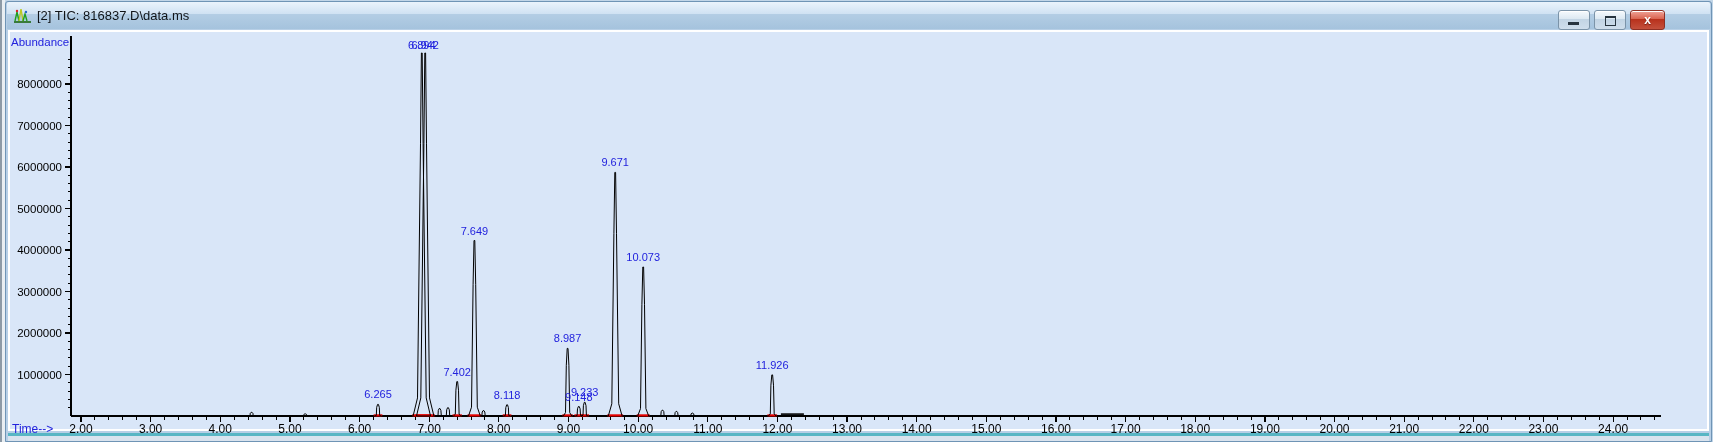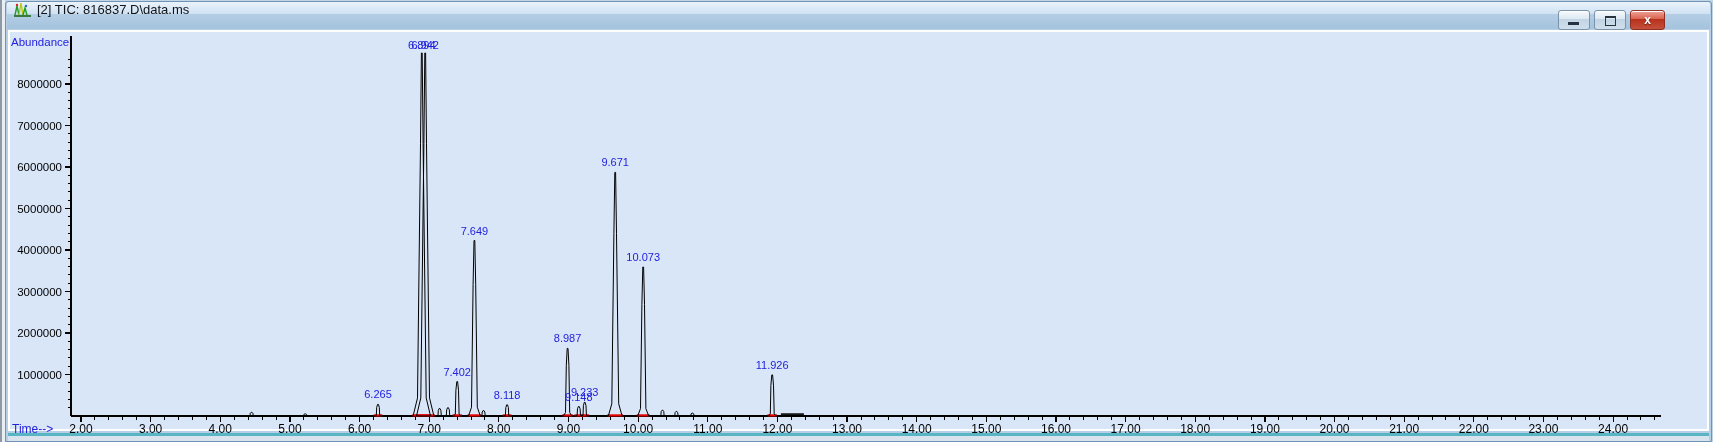--- a/index.html
+++ b/index.html
@@ -8,21 +8,21 @@
     background:#c2d6e8;font-family:"Liberation Sans",sans-serif;
   }
   
   .left-edge{position:absolute;left:0;top:0;width:5px;height:442px;
     background:linear-gradient(90deg,#8d9aa6 0 2px,#e9eef2 2px 5px);}
   
   .win{position:absolute;left:5px;top:1px;right:1px;bottom:0;
     background:#b7cfe6;border:1px solid #6f94b5;border-radius:3px 3px 0 0;}
   .titlebar{position:absolute;left:1px;right:1px;top:0;height:27px;
     background:linear-gradient(#eaf3fc,#cfe1f2 45%,#b3cde4 46%,#a5c3dd);
-    border-radius:2px 2px 0 0;display:flex;}
+    border-radius:2px 2px 0 0;display:flex;align-items:center;}
   .title-icon{width:17px;height:16px;margin:0 6px 0 7px;}
   .title-text{font-size:13px;color:#101418;white-space:pre;}
   .winbtns{position:absolute;right:46px;top:8px;display:flex;gap:4px;}
   .wbtn{width:30px;height:18px;border:1px solid #7b93a8;border-radius:3px;
     background:linear-gradient(#f6fafd,#dce8f2 45%,#c2d4e4 46%,#cfdeec);
     box-shadow:inset 0 1px 0 #ffffff;position:relative;cursor:default;}
   .wbtn .min-glyph{position:absolute;left:9px;bottom:4px;width:11px;height:3px;background:#27343f;}
   .wbtn .restore-glyph{position:absolute;left:10px;top:5px;width:9px;height:7px;
     border:1px solid #27343f;border-top-width:2px;background:transparent;}
   .wbtn.close{width:33px;border:1px solid #8e2f23;

